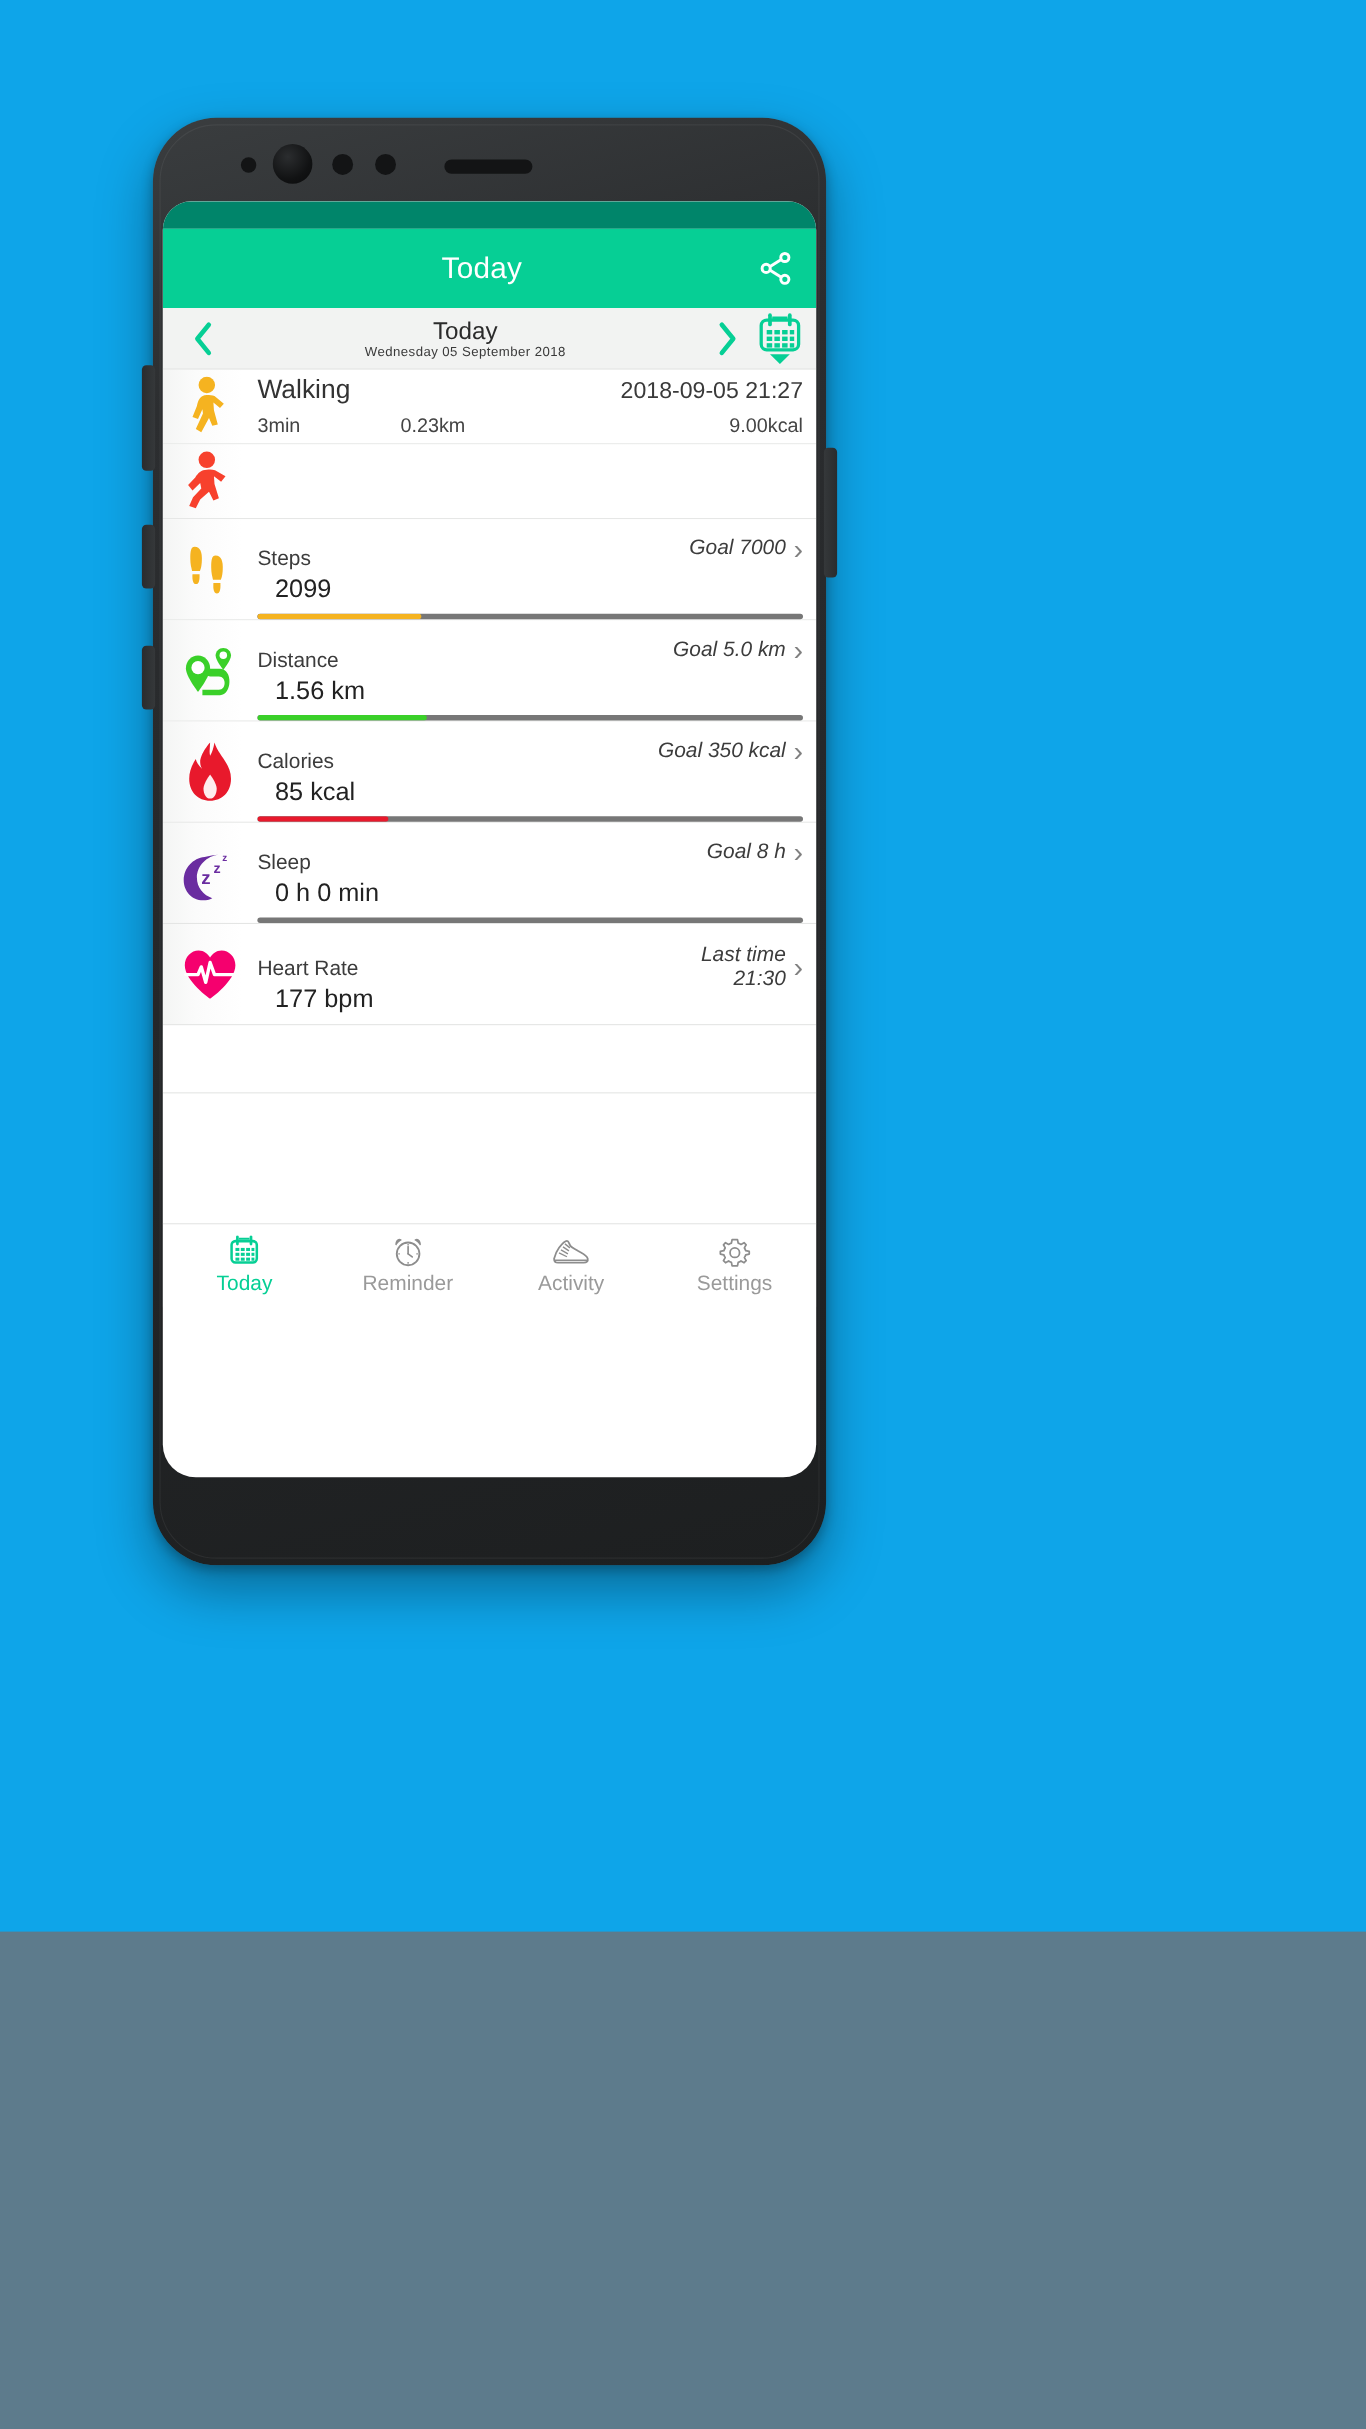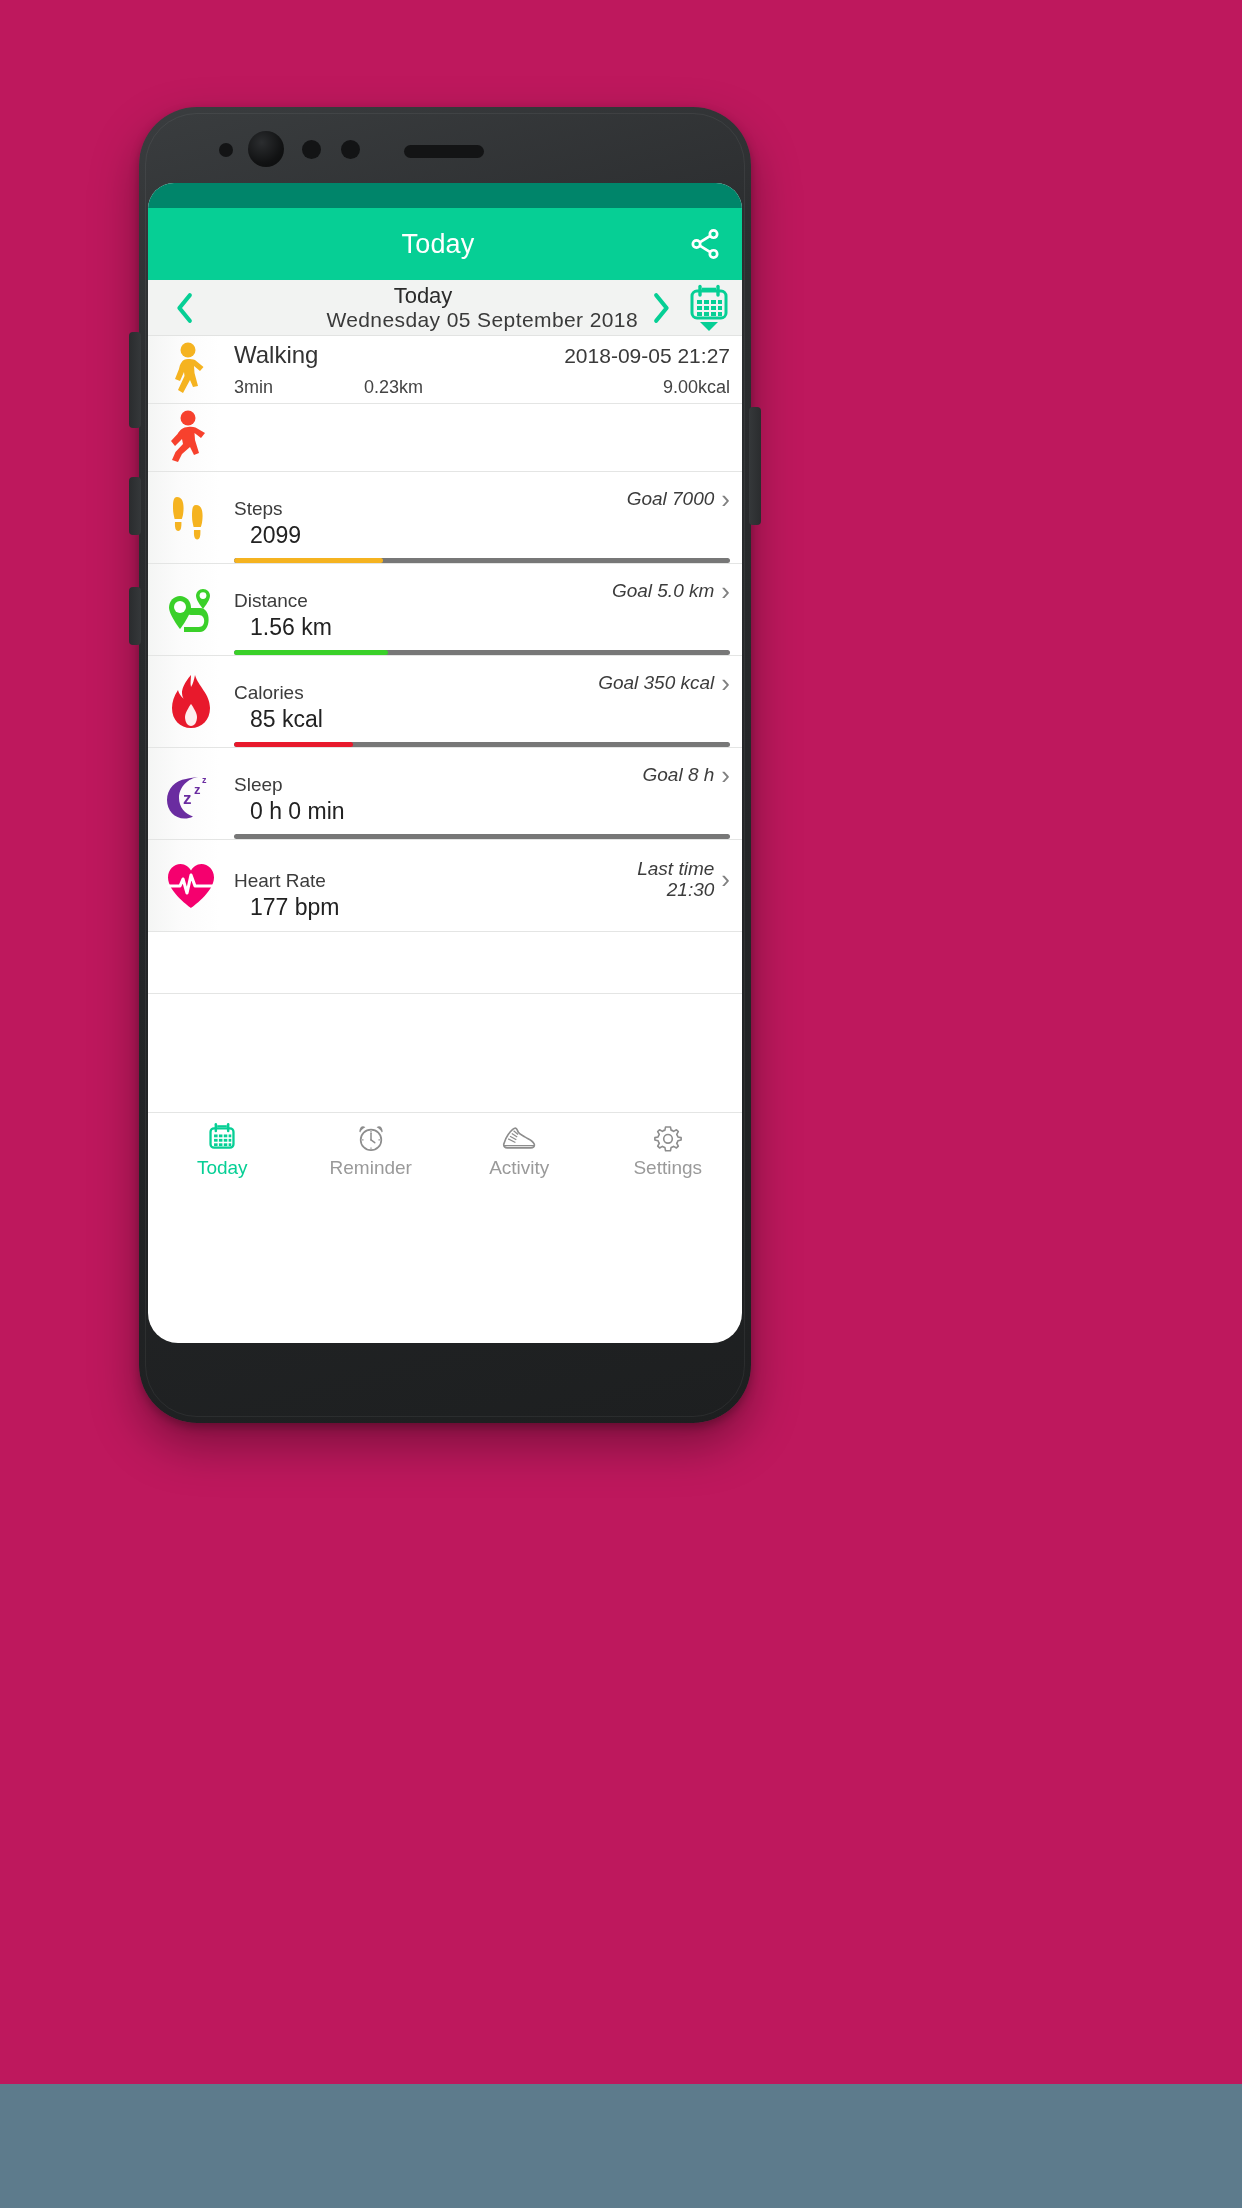--- a/index.html
+++ b/index.html
@@ -8,22 +8,22 @@
     width: 1242px;
     height: 2208px;
     background: #5d7b8c;
     font-family: "Liberation Sans", sans-serif;
     overflow: hidden;
   }
 
   .stage {
     position: relative;
     width: 1242px;
-    height: 2084px;
-    background: #be185d;
+    height: 1756px;
+    background: #0ea5e9;
   }
 
   
   .phone {
     position: absolute;
     left: 139px;
     top: 107px;
     width: 612px;
     height: 1316px;
     background: linear-gradient(165deg, #3a3d3f 0%, #2c2e30 18%, #252729 55%, #1d1f20 100%);
@@ -126,25 +126,24 @@
     text-align: center;
     line-height: 1.05;
   }
   .date-title {
     font-size: 22px;
     color: #2b2b2b;
     display: block;
     margin-bottom: 2px;
   }
   .date-sub {
-    font-size: 21px;
+    font-size: 12px;
     color: #3a3a3a;
     display: block;
     letter-spacing: .4px;
-    text-align: right;
   }
   .cal-btn {
     width: 50px; height: 50px;
     display: flex; align-items: center; justify-content: center;
     flex: 0 0 auto;
   }
 
   
   .list {
     background: #fff;

